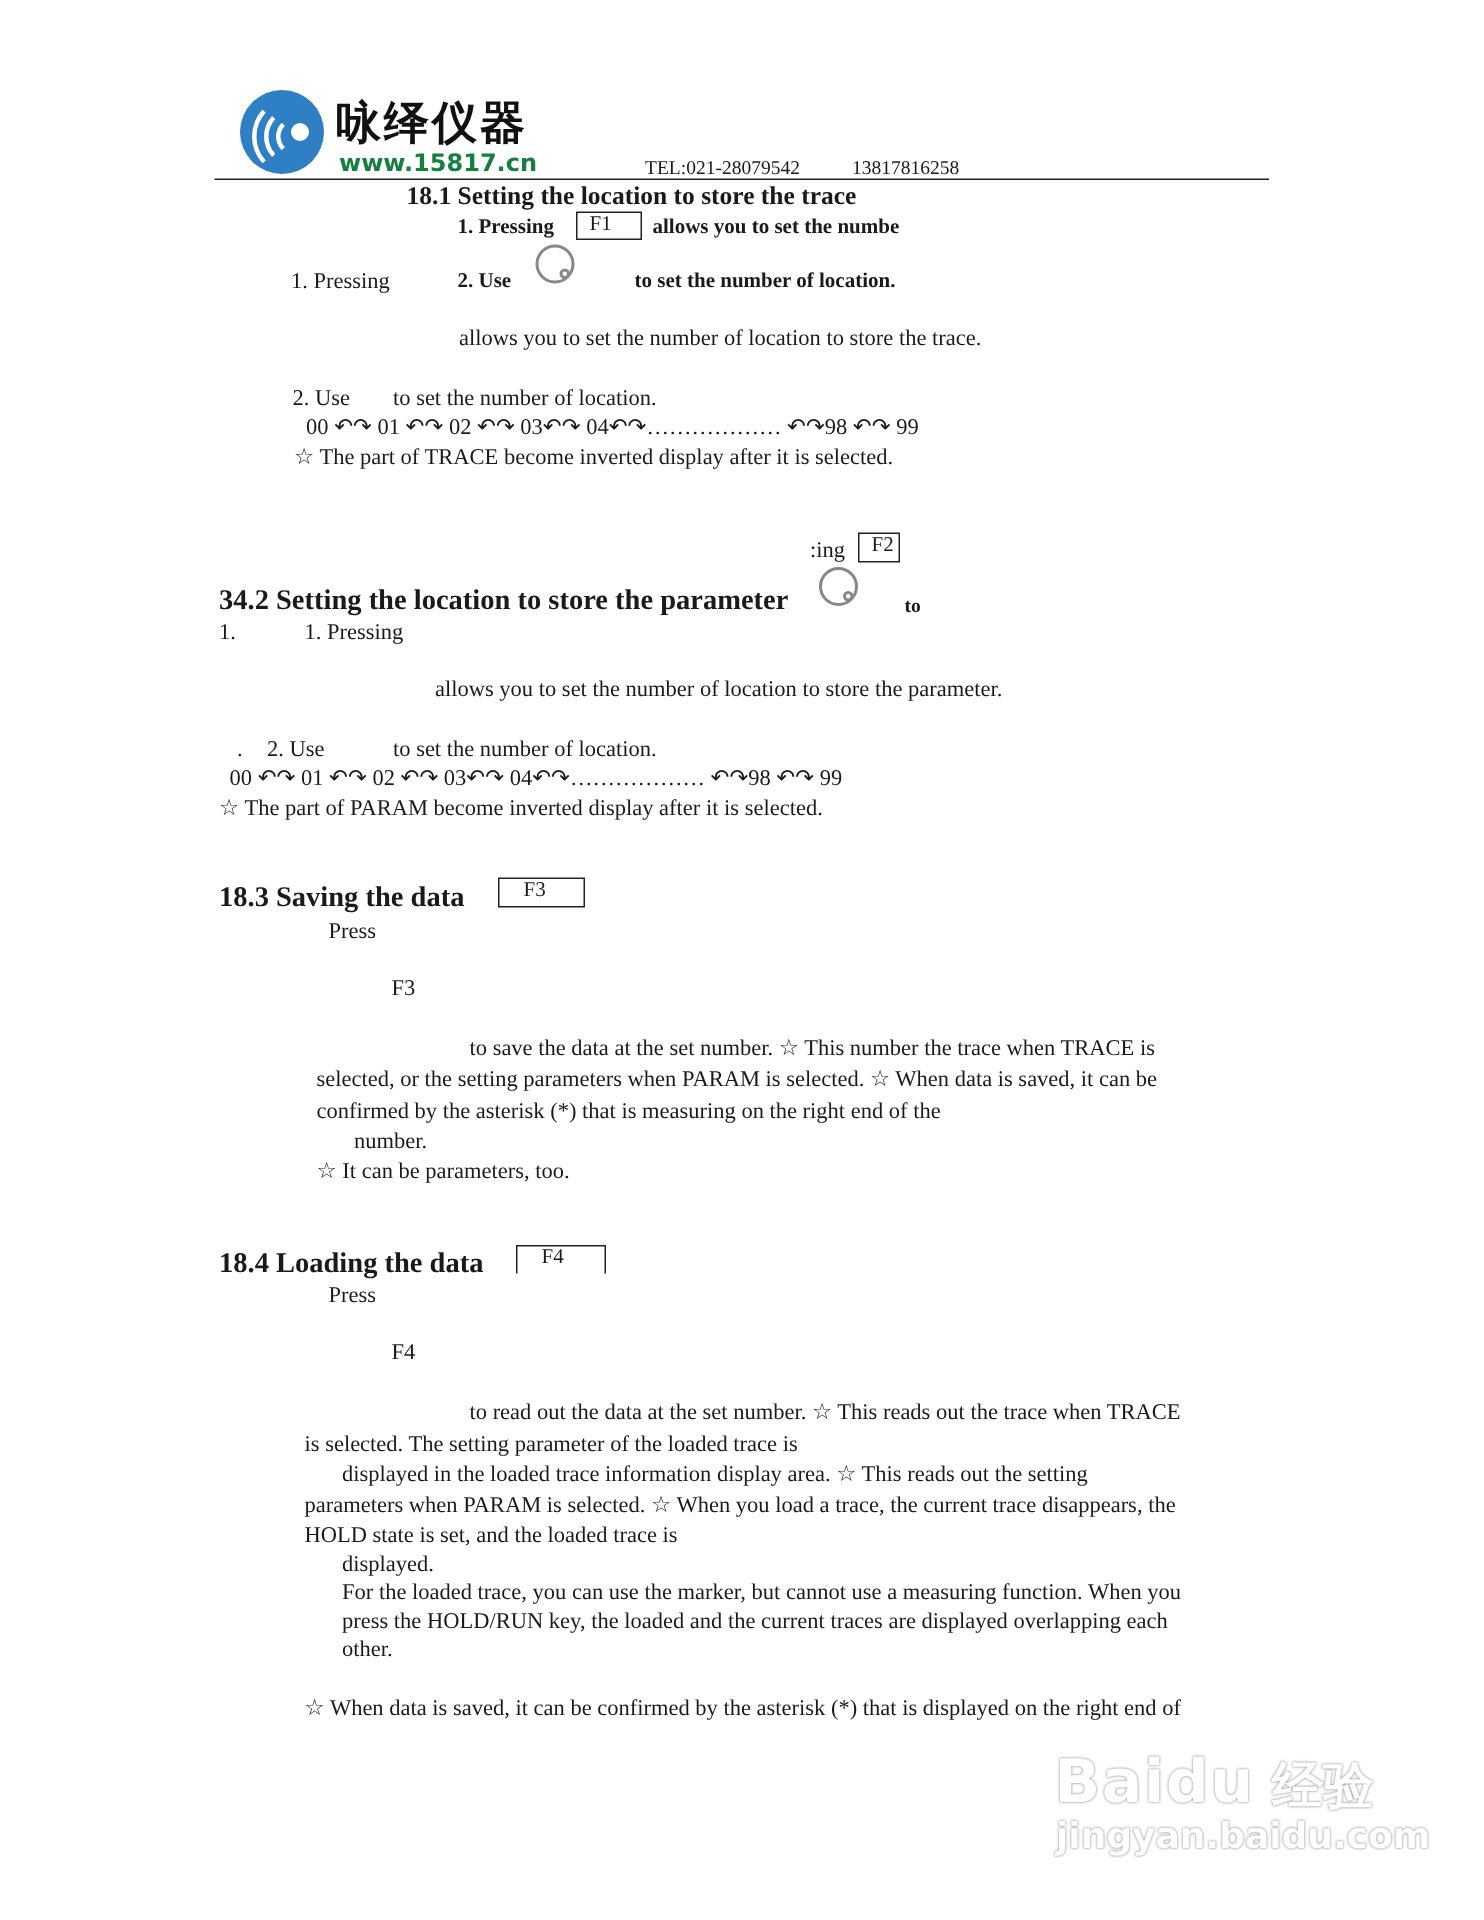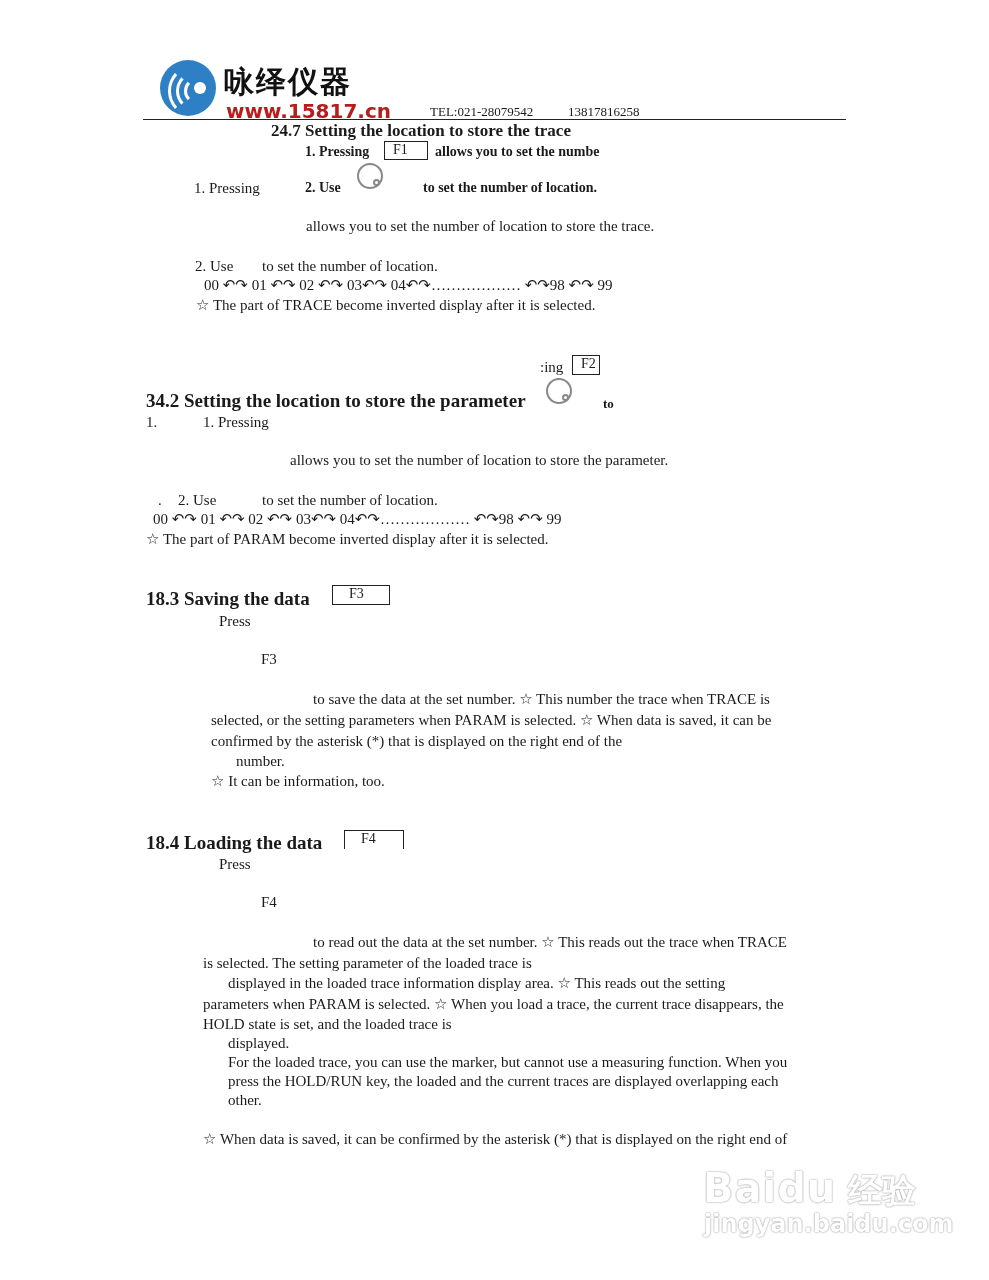--- a/index.html
+++ b/index.html
@@ -17,21 +17,21 @@
                    border:2px solid #888; border-radius:50%; box-sizing:border-box; }
     .logo-circle { position:absolute; left:160px; top:60px; width:56px; height:56px;
                    border-radius:50%; background:#2f7fc4; overflow:hidden; }
     .logo-dot { position:absolute; left:34px; top:22px; width:12px; height:12px;
                 border-radius:50%; background:#fff; }
     .arc { position:absolute; border:3px solid #fff; border-color:transparent transparent transparent #fff;
            border-radius:50%; }
     .brand-cn { position:absolute; left:224px; top:62px; font-family:"DejaVu Sans", sans-serif;
                 font-weight:bold; font-size:30px; letter-spacing:2px; color:#111; }
     .brand-url { position:absolute; left:226px; top:99px; font-family:"DejaVu Sans", sans-serif;
-                 font-weight:bold; font-size:20px; color:#b91c1c; }
+                 font-weight:bold; font-size:16px; color:#15803d; }
     .rule { position:absolute; left:143px; top:119px; width:703px; height:1px; background:#222; }
     .wm { position:absolute; font-family:"DejaVu Sans", sans-serif; font-weight:bold; color:#fff;
           text-shadow:0 0 2px #999, 0 0 1px #aaa; }
   </style>
 </head>
 <body>
 
 <div>
   <div class="logo-circle">
     <div class="arc" style="left:8px;top:6px;width:40px;height:44px;"></div>
@@ -39,21 +39,21 @@
     <div class="arc" style="left:24px;top:18px;width:20px;height:20px;"></div>
     <div class="logo-dot"></div>
   </div>
   <div class="brand-cn">咏绎仪器</div>
   <div class="brand-url">www.15817.cn</div>
 </div>
 <div class="abs t" style="left:430px;top:103px;font-size:13px;text-align:right;">TEL:021-28079542</div>
 <div class="abs t" style="left:568px;top:103px;font-size:13px;">13817816258</div>
 <div class="rule"></div>
 
-<div class="abs h" style="left:271px;top:120px;font-size:17px;">24.7 Setting the location to store the trace</div>
+<div class="abs h" style="left:271px;top:120px;font-size:17px;">18.1 Setting the location to store the trace</div>
 <div class="abs t b" style="left:305px;top:143px;font-size:14px;">1. Pressing</div>
 <div class="keybox" style="left:384px;top:141px;width:44px;height:19px;padding-left:8px;">F1</div>
 <div class="abs t b" style="left:435px;top:143px;font-size:14px;">allows you to set the numbe</div>
 <div class="abs t" style="left:194px;top:179px;">1. Pressing</div>
 <div class="abs t b" style="left:305px;top:179px;font-size:14px;">2. Use</div>
 <div class="dial" style="left:357px;top:163px;"></div>
 <div class="abs t b" style="left:423px;top:179px;font-size:14px;">to set the number of location.</div>
 <div class="abs t" style="left:306px;top:217px;">allows you to set the number of location to store the trace.</div>
 <div class="abs t" style="left:195px;top:257px;">2. Use</div>
 <div class="abs t" style="left:262px;top:257px;">to set the number of location.</div>
@@ -73,23 +73,23 @@
 <div class="abs t" style="left:262px;top:491px;">to set the number of location.</div>
 <div class="abs t" style="left:153px;top:510px;">00 ↶↷ 01 ↶↷ 02 ↶↷ 03↶↷ 04↶↷……………… ↶↷98 ↶↷ 99</div>
 <div class="abs t" style="left:146px;top:530px;">☆  The part of PARAM become inverted display after it is selected.</div>
 
 <div class="abs h" style="left:146px;top:588px;">18.3 Saving the data</div>
 <div class="keybox" style="left:332px;top:585px;width:58px;height:20px;padding-left:16px;">F3</div>
 <div class="abs t" style="left:219px;top:612px;">Press</div>
 <div class="abs t" style="left:261px;top:650px;">F3</div>
 <div class="abs t" style="left:313px;top:690px;">to save the data at the set number.  ☆  This number the trace when TRACE is</div>
 <div class="abs t" style="left:211px;top:711px;">selected, or the setting parameters when PARAM is selected.  ☆  When data is saved, it can be</div>
-<div class="abs t" style="left:211px;top:732px;">confirmed by the asterisk (*) that is displayed on the right end of the</div>
+<div class="abs t" style="left:211px;top:732px;">confirmed by the asterisk (*) that is measuring on the right end of the</div>
 <div class="abs t" style="left:236px;top:752px;">number.</div>
-<div class="abs t" style="left:211px;top:772px;">☆  It can be information, too.</div>
+<div class="abs t" style="left:211px;top:772px;">☆  It can be parameters, too.</div>
 
 <div class="abs h" style="left:146px;top:832px;">18.4 Loading the data</div>
 <div class="keybox" style="left:344px;top:830px;width:60px;height:19px;padding-left:16px;border-bottom:none;">F4</div>
 <div class="abs t" style="left:219px;top:855px;">Press</div>
 <div class="abs t" style="left:261px;top:893px;">F4</div>
 <div class="abs t" style="left:313px;top:933px;">to read out the data at the set number.  ☆  This reads out the trace when TRACE</div>
 <div class="abs t" style="left:203px;top:954px;">is selected. The setting parameter of the loaded trace is</div>
 <div class="abs t" style="left:228px;top:974px;">displayed in the loaded trace information display area.  ☆  This reads out the setting</div>
 <div class="abs t" style="left:203px;top:995px;">parameters when PARAM is selected.  ☆  When you load a trace, the current trace disappears, the</div>
 <div class="abs t" style="left:203px;top:1015px;">HOLD state is set, and the loaded trace is</div>

